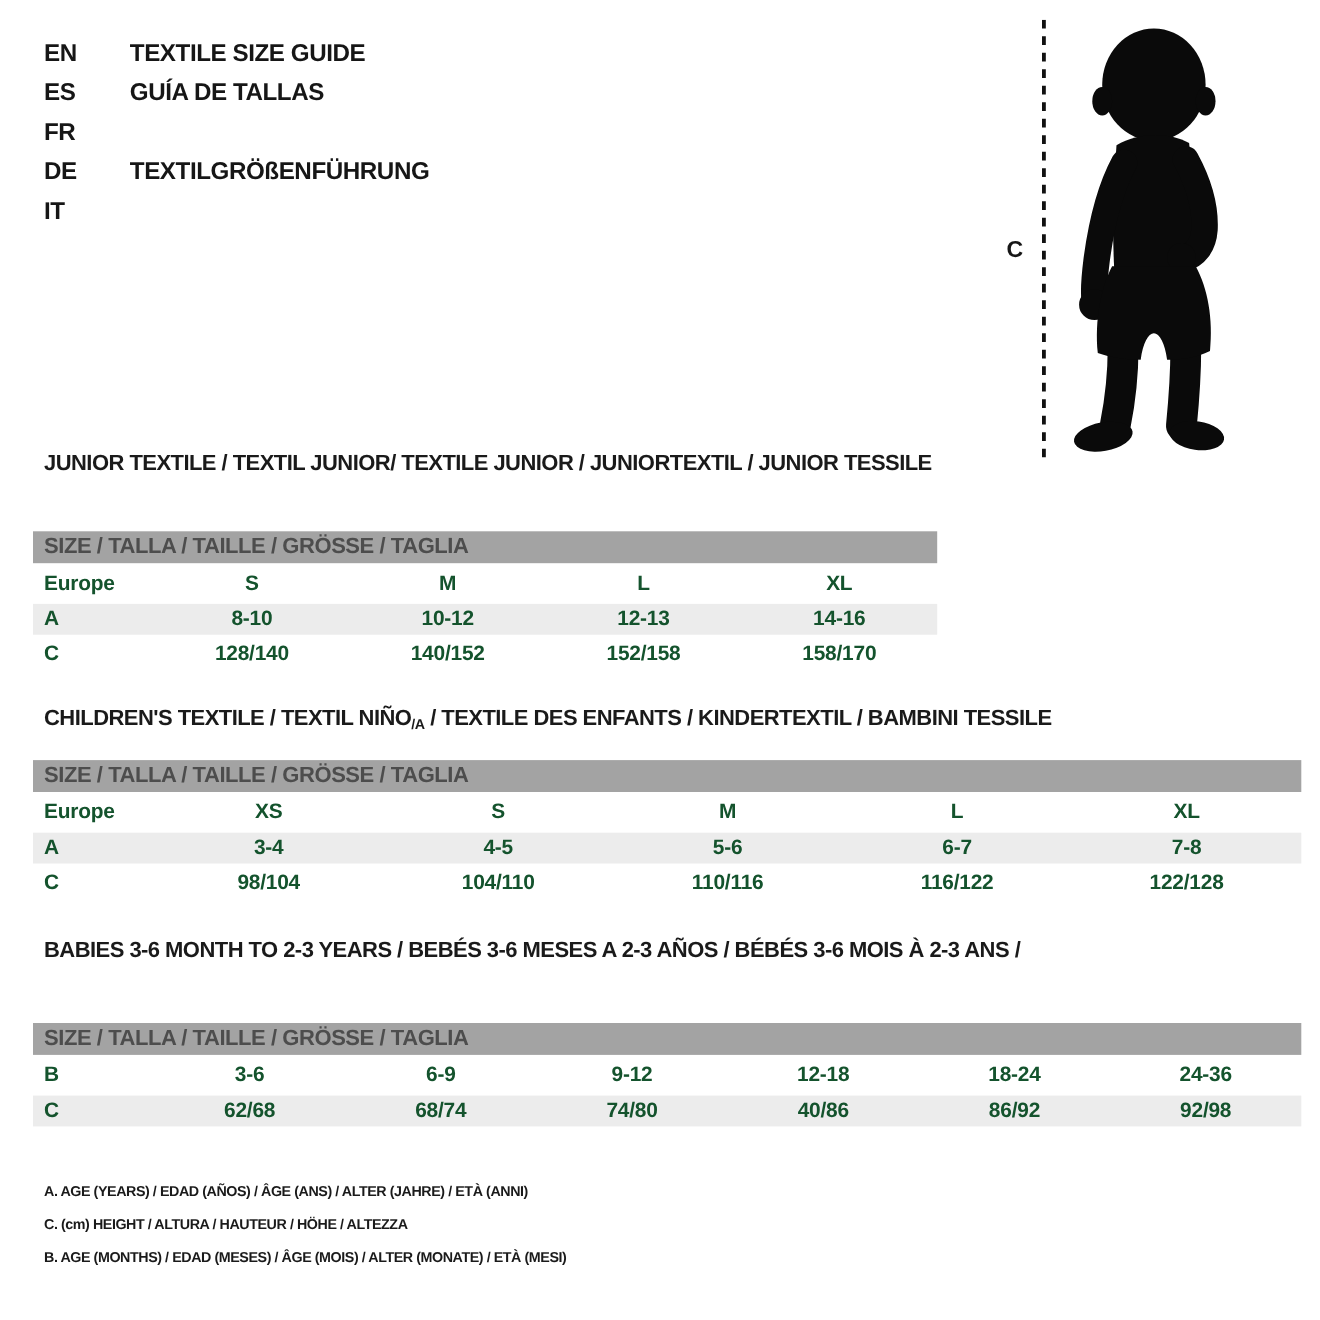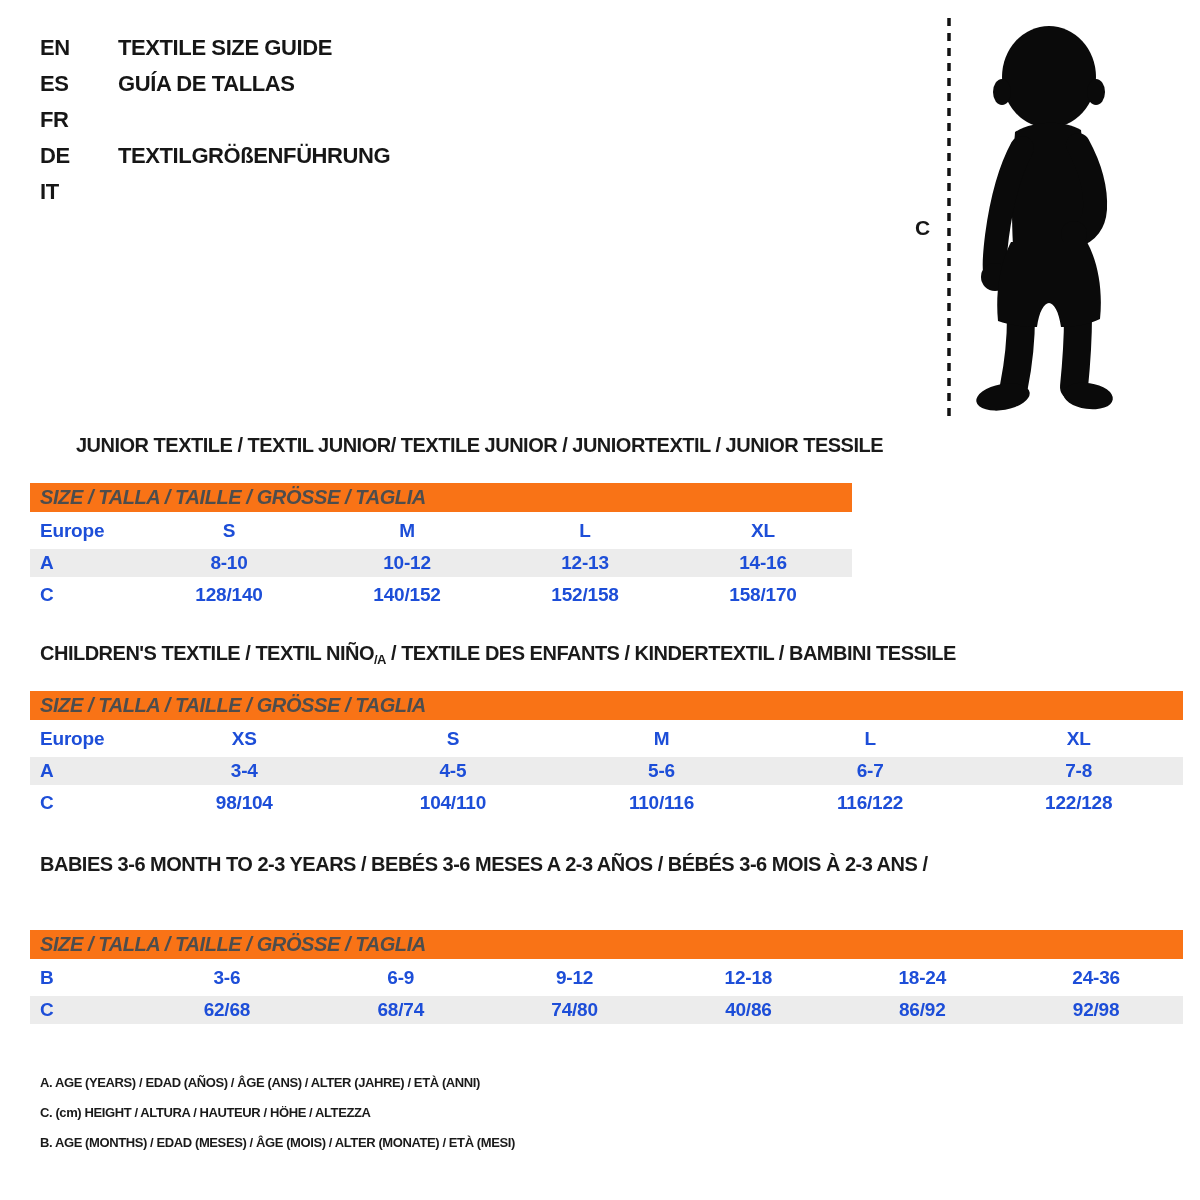--- a/index.html
+++ b/index.html
@@ -13,34 +13,34 @@
   .lang-header{position:absolute;top:30px;left:40px;}
   .lang-row{display:flex;height:36px;align-items:center;font-size:22px;letter-spacing:-0.4px;}
   .lang-code{width:78px;}
   
   .figure{position:absolute;left:905px;top:16px;width:250px;height:410px;}
   .measure-c{position:absolute;left:10px;top:200px;font-size:21px;}
   .dash-line{position:absolute;left:40px;top:2px;}
   .toddler{position:absolute;left:52px;top:4px;}
   
   .section-title{position:absolute;left:40px;font-size:20px;letter-spacing:-0.5px;white-space:nowrap;color:#1a1a1a;}
-  #title-junior{top:434px;margin-left:36px;}
+  #title-junior{top:410px;}
   #title-children{top:642px;}
   #title-babies{top:848px;line-height:33px;}
   .sub{font-size:13px;vertical-align:-4px;}
   
   .size-table{position:absolute;left:30px;}
   #table-junior{top:483px;width:822px;}
   #table-children{top:691px;width:1153px;}
   #table-babies{top:930px;width:1153px;}
   .size-bar{
-    height:29px;background:#f97316;color:#4d4d4d;font-size:20px;line-height:29px;
-    padding-left:10px;box-sizing:border-box;margin-bottom:5px;letter-spacing:-0.4px;font-style:italic;
+    height:29px;background:#a3a3a3;color:#4d4d4d;font-size:20px;line-height:29px;
+    padding-left:10px;box-sizing:border-box;margin-bottom:5px;letter-spacing:-0.4px;
   }
-  .trow{display:grid;height:28px;align-items:center;font-size:19px;color:#1d4ed8;margin-bottom:4px;}
+  .trow{display:grid;height:28px;align-items:center;font-size:19px;color:#14532d;margin-bottom:4px;}
   .t4{grid-template-columns:110px repeat(4,1fr);}
   .t5{grid-template-columns:110px repeat(5,1fr);}
   .t6{grid-template-columns:110px repeat(6,1fr);}
   .trow .cell{text-align:center;}
   .trow .label{text-align:left;padding-left:10px;}
   .shaded{background:#ececec;}
   
   .legend{position:absolute;left:40px;top:1068px;font-size:13px;line-height:30px;letter-spacing:-0.4px;color:#1a1a1a;}
 </style>
 </head>

